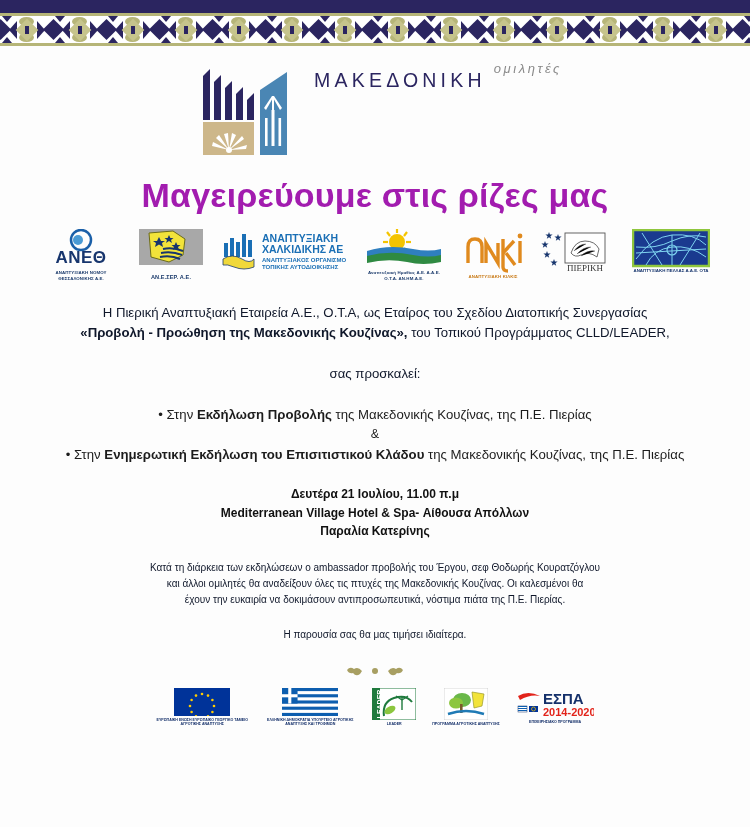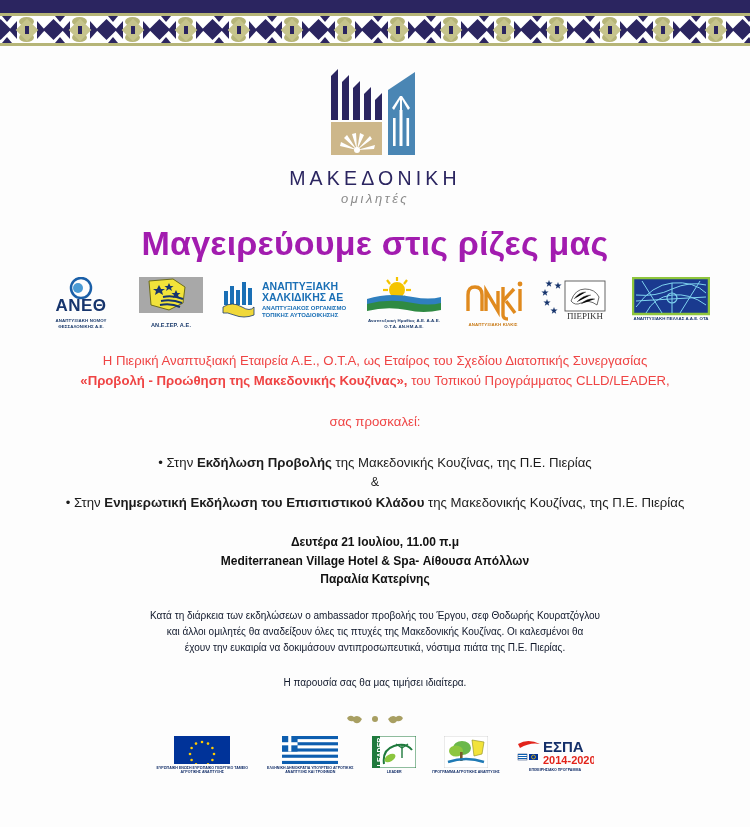--- a/index.html
+++ b/index.html
@@ -117,21 +117,21 @@
   .content {
     flex: 1 1 auto;
     padding: 0 14px;
     display: flex;
     flex-direction: column;
     align-items: center;
     text-align: center;
   }
 
   
-  .brand { margin-top: 14px; display: flex; flex-direction: column; align-items: center; }
+  .brand { margin-top: 14px; display: flex; flex-direction: row; align-items: flex-start; gap: 8px; }
   .brand-mark { width: 118px; height: 98px; }
   .brand-name {
     margin-top: 9px;
     font-size: 19.5px;
     letter-spacing: 4.2px;
     color: #2b2560;
     font-weight: 400;
   }
   .brand-sub {
     font-size: 13px;
@@ -168,21 +168,21 @@
     letter-spacing: 0.1px;
     line-height: 1.25;
     margin-top: 1px;
     max-width: 82px;
   }
 
   
   .body-block { margin-top: 16px; width: 100%; }
   .p {
     font-size: 13.2px;
-    color: #ef4444;
+    color: #0f172a;
     line-height: 1.55;
   }
   .p b { font-weight: bold; }
   .spacer-md { height: 20px; }
 
   .invite-line { font-size: 13.2px; color: #1c1c1c; line-height: 1.6; }
   .amp { font-size: 12.5px; color: #1c1c1c; line-height: 1.5; }
 
   .when {
     font-size: 12px;

